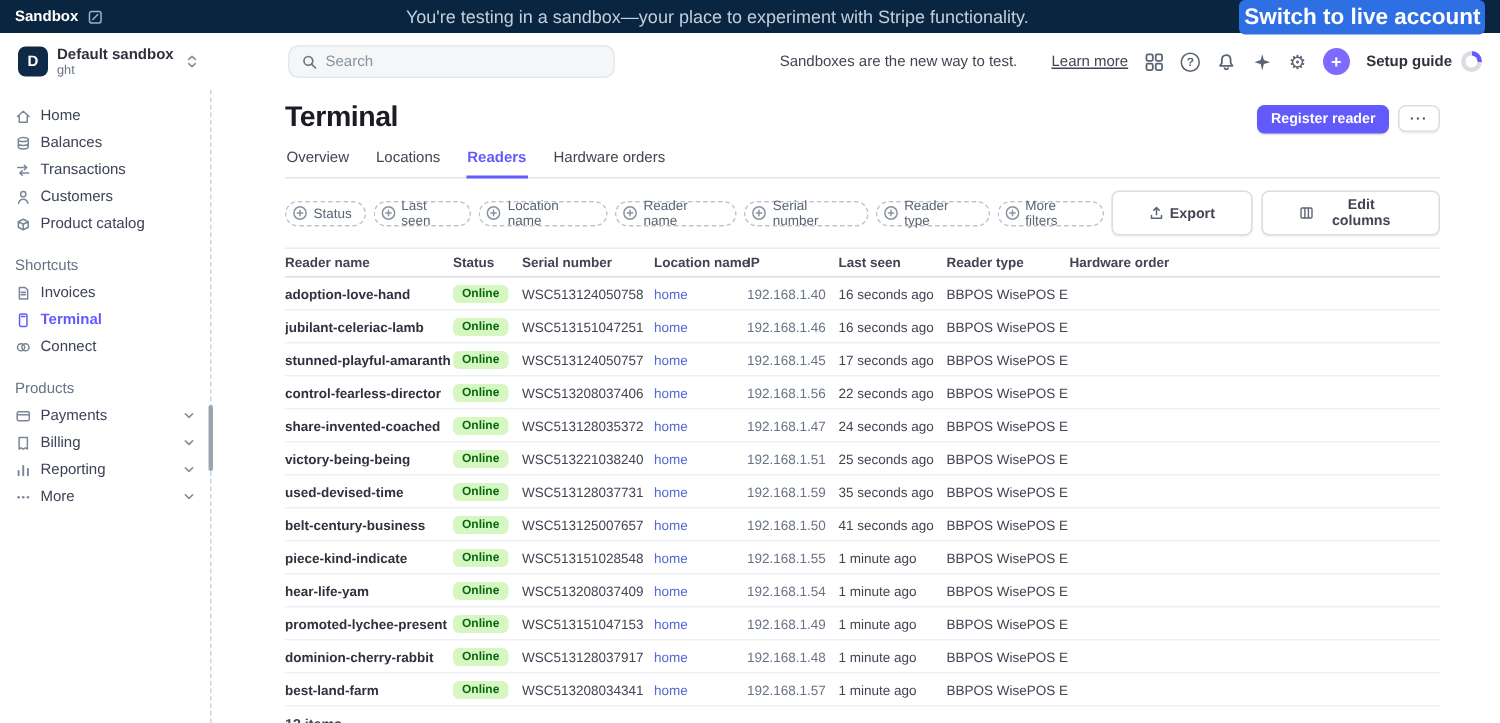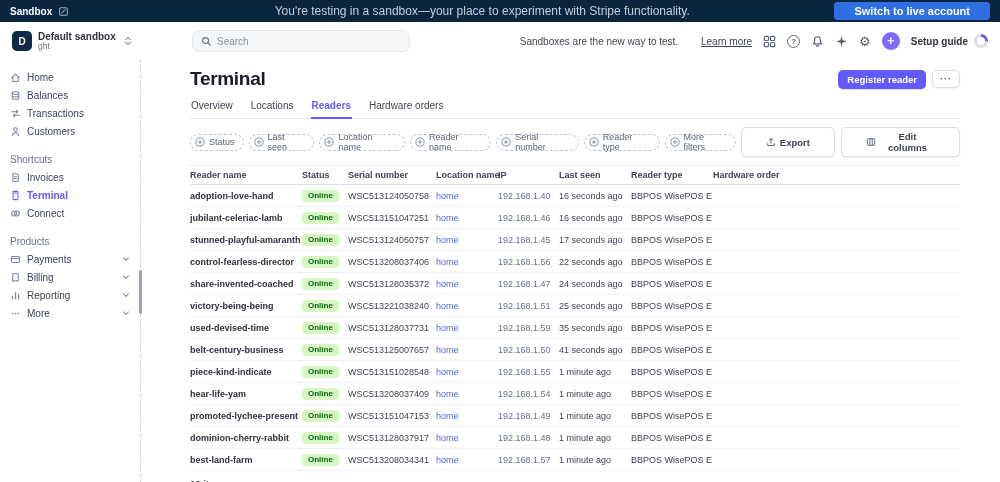--- a/index.html
+++ b/index.html
@@ -8,21 +8,21 @@
   }
   *{box-sizing:border-box;margin:0;padding:0;font-family:"Liberation Sans",sans-serif;}
   html,body{width:1000px;height:482px;overflow:hidden;background:#fff;}
   svg{display:block;}
 
   
   .topbar{height:22px;background:var(--navy);display:flex;align-items:center;padding:0 10px;color:#fff;}
   .topbar-left{display:flex;align-items:center;gap:6px;width:120px;}
   .topbar-brand{font-size:10px;font-weight:700;}
   .topbar-msg{flex:1;text-align:center;font-size:12px;color:#c3cfdd;}
-  .switch-btn{background:var(--blue);color:#fff;border:none;font-size:11px;font-weight:600;padding:3px 20px;border-radius:4px;cursor:pointer;}
+  .switch-btn{background:var(--blue);color:#fff;border:none;font-size:15px;font-weight:600;padding:3px 3px;border-radius:4px;cursor:pointer;}
 
   
   .header{height:38px;display:flex;align-items:center;padding:0 12px;background:#fff;}
   .account{display:flex;align-items:center;gap:6px;width:148px;cursor:pointer;}
   .account-avatar{width:20px;height:20px;border-radius:5px;background:#0f2a46;color:#fff;font-size:10px;font-weight:700;display:flex;align-items:center;justify-content:center;}
   .account-text{line-height:1.1;}
   .account-name{font-size:10px;font-weight:700;color:var(--text);}
   .account-sub{font-size:8.5px;color:var(--muted);}
   .account-caret{color:#8792a2;margin-left:2px;}
   .search{margin-left:32px;width:218px;height:22px;background:#f4f6f8;border:1px solid var(--border);border-radius:7px;display:flex;align-items:center;gap:5px;padding:0 8px;color:var(--muted);}
@@ -189,20 +189,28 @@
     </div>
     <div class="side-item">
       <span class="sicon">
           <svg width="11" height="11" viewBox="0 0 12 12" fill="none" stroke="currentColor" stroke-width="1.1" stroke-linecap="round">
             <circle cx="6" cy="3.8" r="1.9"></circle>
             <path d="M2.6 10.4c.4-2 1.7-3 3.4-3s3 1 3.4 3"></path>
           </svg>
         </span>
       <span>Customers</span>
     </div>
+    <div class="side-item">
+      <span class="sicon">
+          <svg width="11" height="11" viewBox="0 0 12 12" fill="none" stroke="currentColor" stroke-width="1.1" stroke-linejoin="round">
+            <path d="M2.4 4.2 6 2.4l3.6 1.8v4L6 10 2.4 8.2zM2.4 4.2 6 6l3.6-1.8M6 6v4"></path>
+          </svg>
+        </span>
+      <span>Product catalog</span>
+    </div>
 
     <div class="side-section">Shortcuts</div>
     <div class="side-item">
       <span class="sicon">
           <svg width="11" height="11" viewBox="0 0 12 12" fill="none" stroke="currentColor" stroke-width="1.1" stroke-linejoin="round">
             <path d="M3.2 1.8h4.2l1.8 1.8v6.6H3.2z"></path>
             <path d="M4.5 5.2h3M4.5 7h3" stroke-linecap="round"></path>
           </svg>
         </span>
       <span>Invoices</span>

